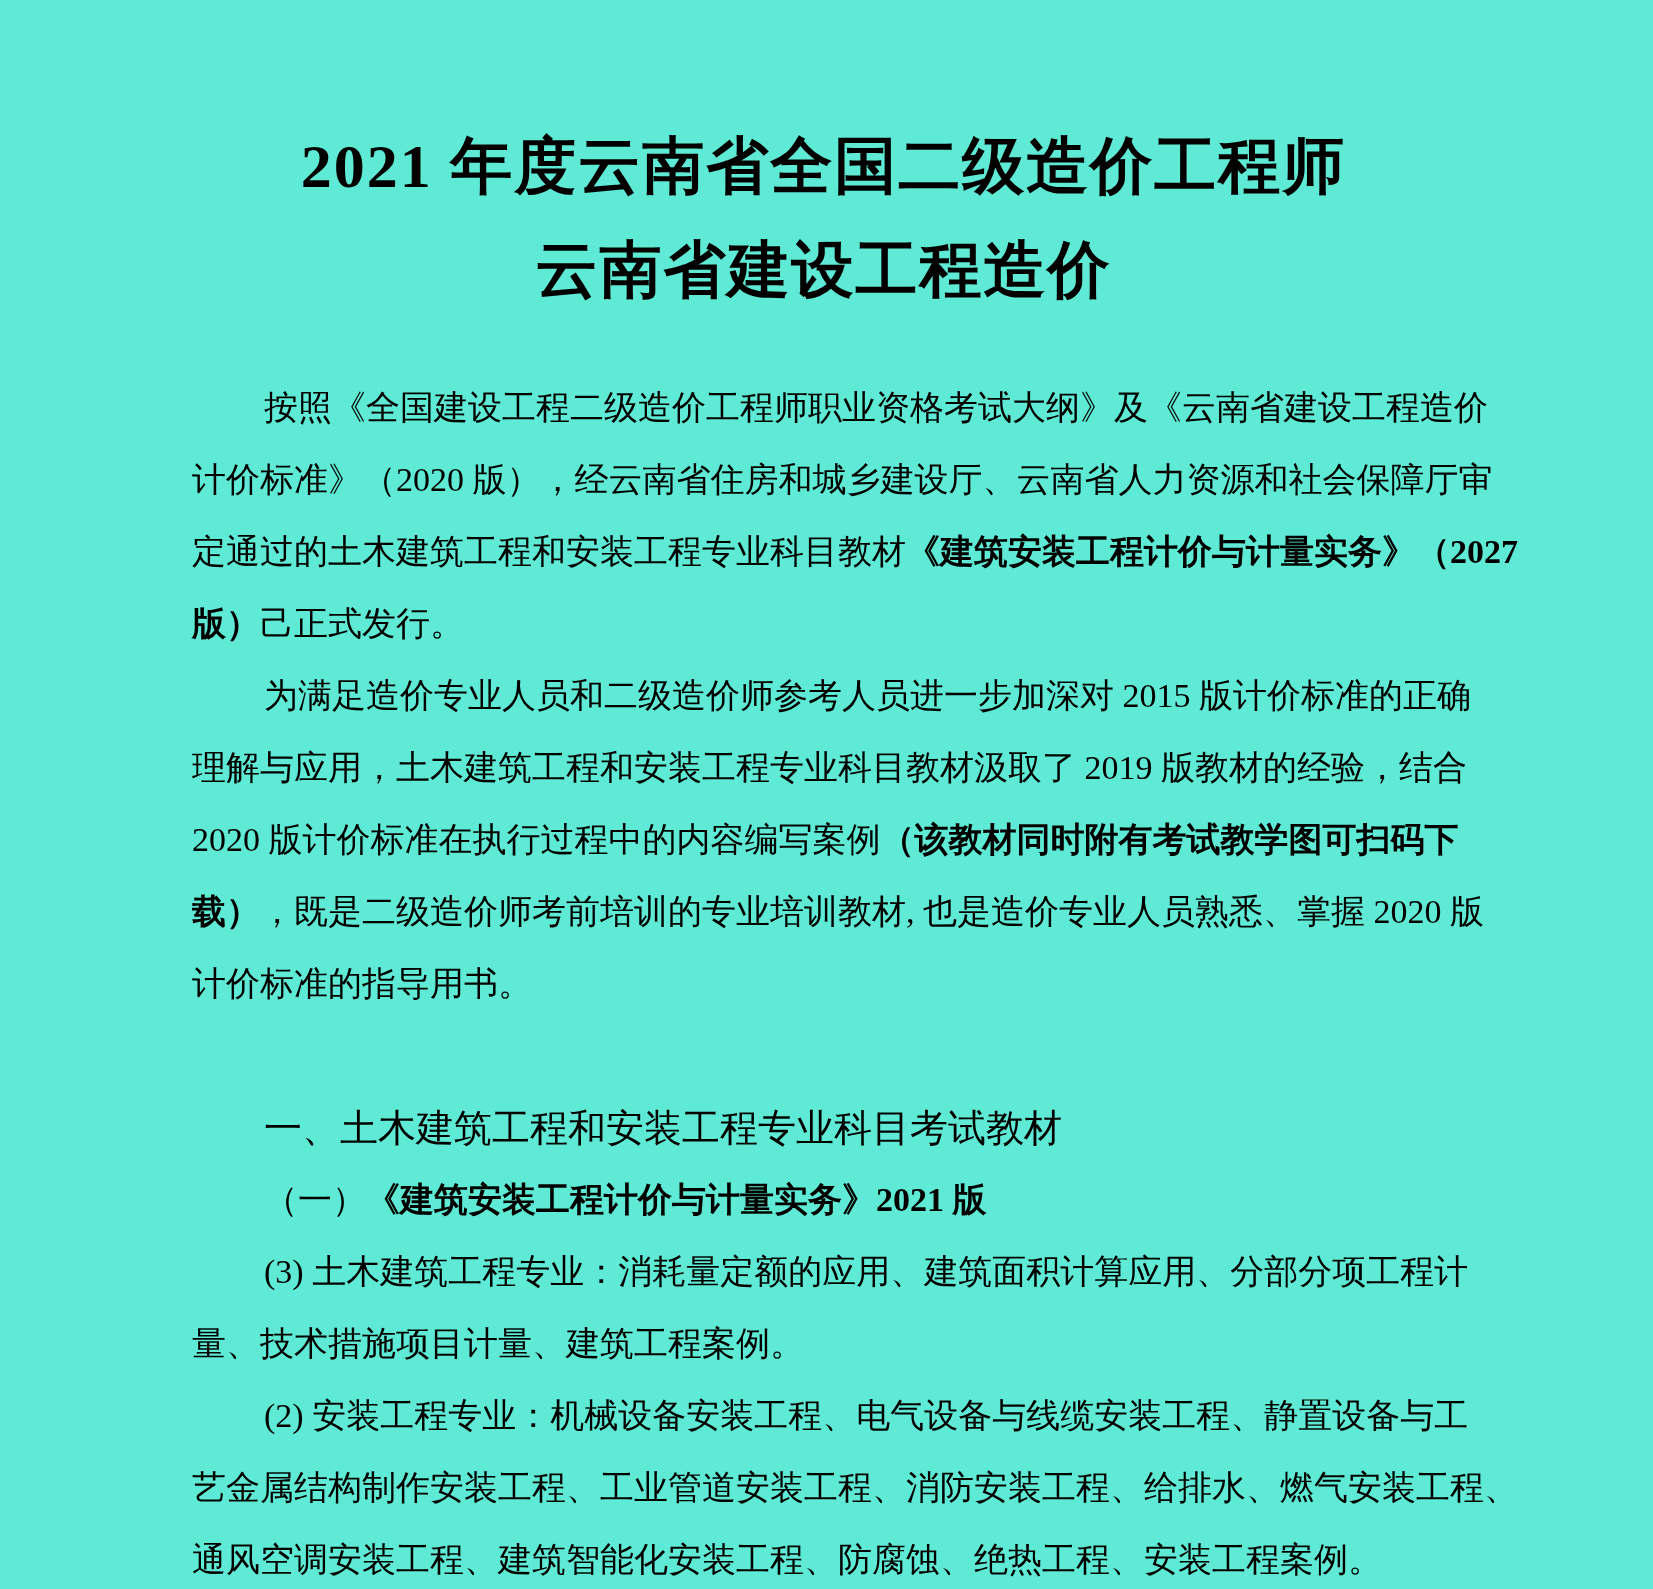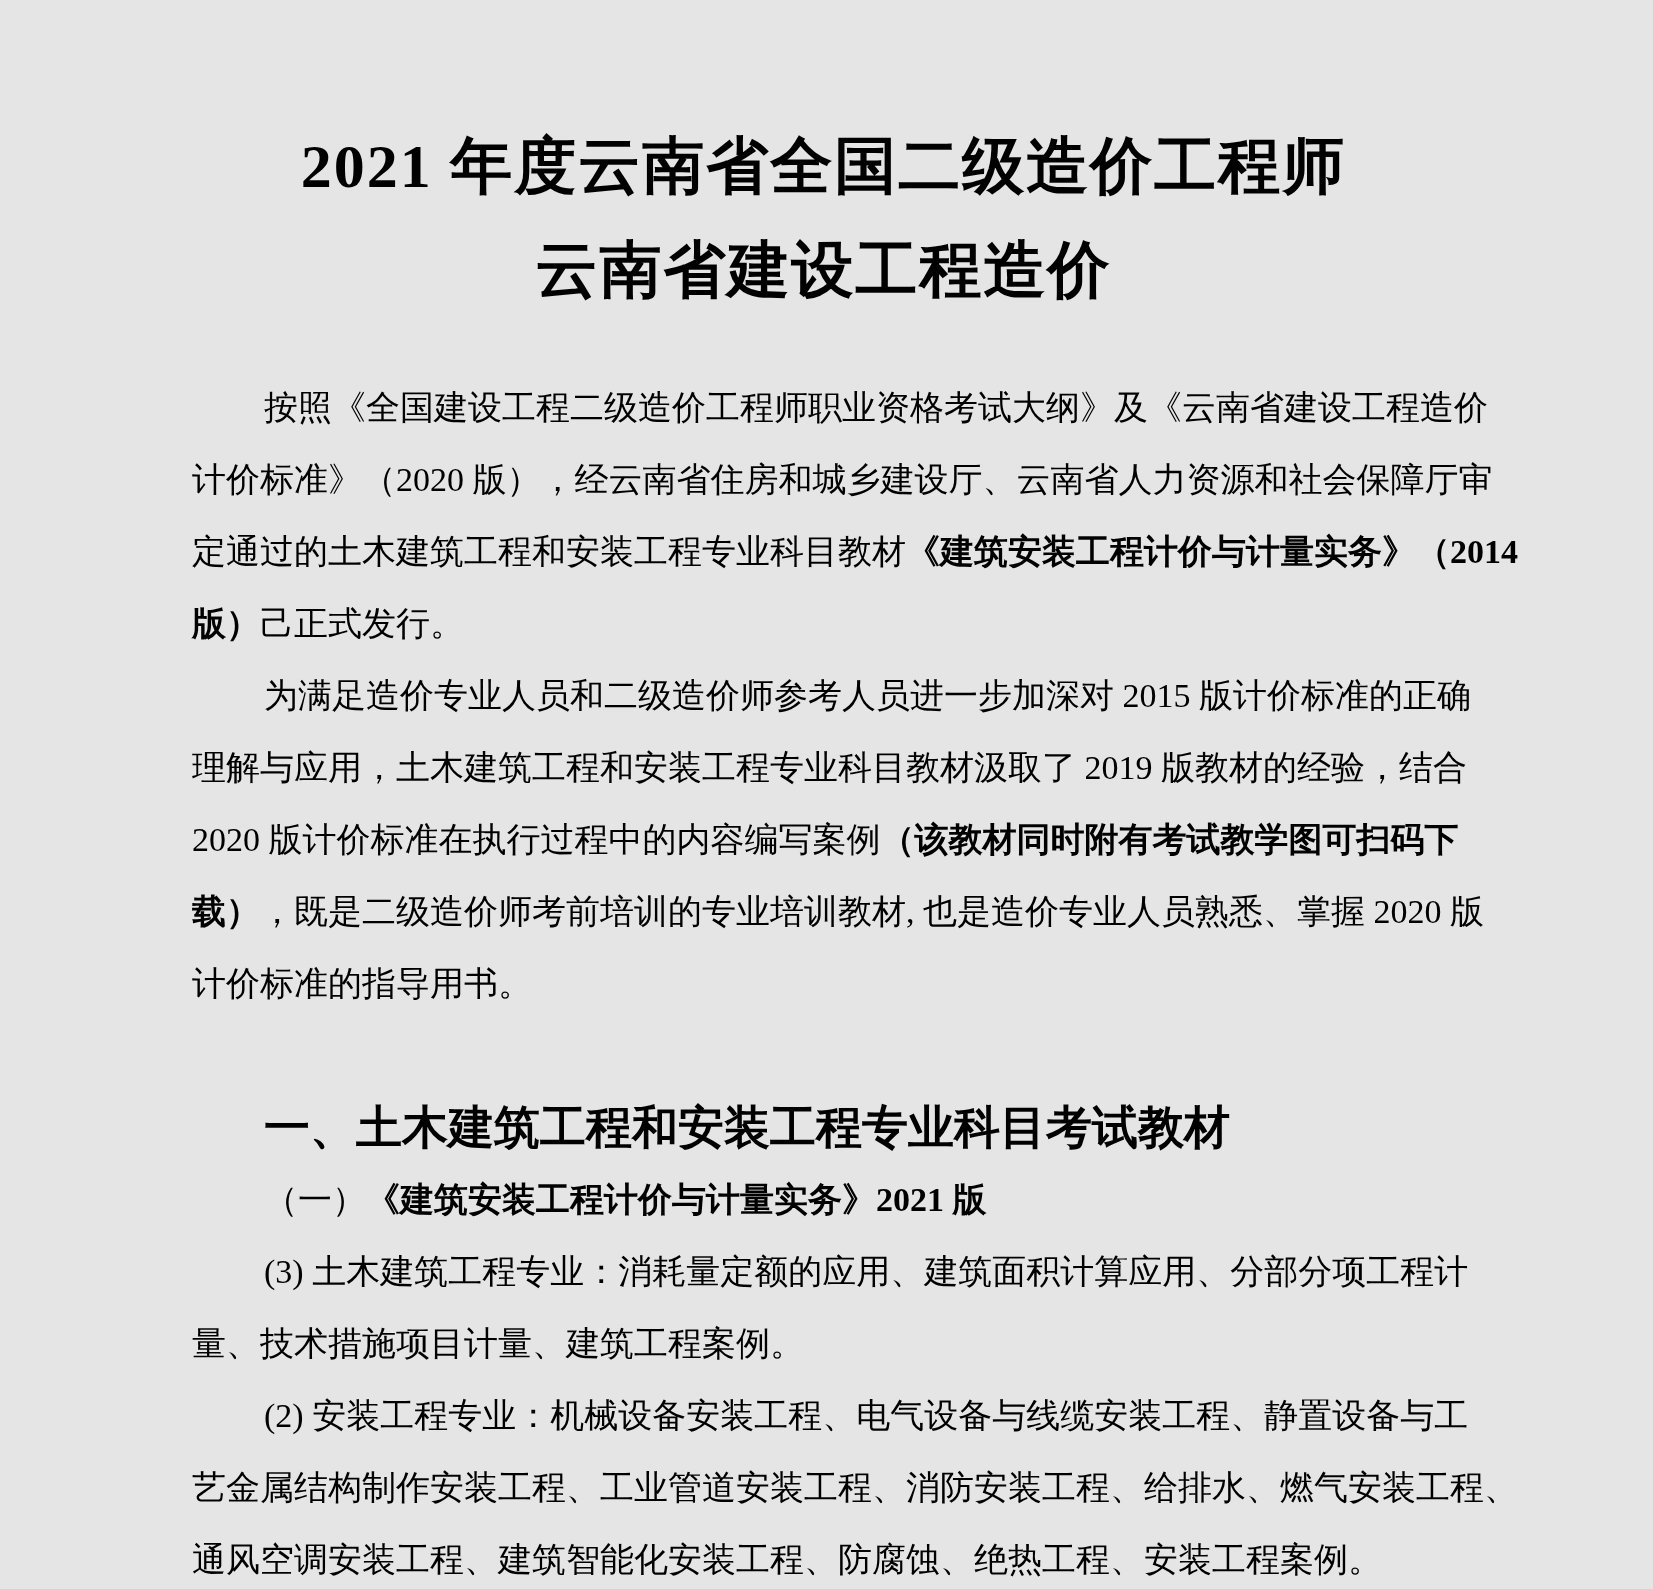--- a/index.html
+++ b/index.html
@@ -1,21 +1,21 @@
 <!DOCTYPE html>
 <html><head>
 <meta charset="utf-8">
 <style>
   html, body { margin: 0; padding: 0; }
   body { background: #ffffff; }
   .page {
     position: relative;
     width: 1653px;
     height: 1589px;
-    background: #e5e5e5;
+    background: #5eead4;
     color: #000000;
     overflow: hidden;
     font-family: "Liberation Serif", "DejaVu Serif", serif;
     box-sizing: border-box;
     padding-top: 114px;
   }
   .title-block {
     width: 1263px;
     margin-left: 192px;
     text-align: center;
@@ -36,41 +36,41 @@
     text-align: justify;
     text-align-last: justify;
   }
   .line.nojust {
     text-align: center;
     text-align-last: left;
   }
   .indent { text-indent: 72px; }
   .b { font-weight: bold; }
   .heading {
-    font-weight: bold;
-    font-size: 46px;
+    font-weight: normal;
+    font-size: 38px;
     margin-top: 72px;
   }
   .subheading-title { font-weight: bold; margin-top: 28px; }
 </style>
 </head>
 <body>
 
 <div class="page">
 
   <div class="title-block">
     <div class="title-line">2021 年度云南省全国二级造价工程师</div>
     <div class="title-line">云南省建设工程造价</div>
   </div>
 
   <div class="content">
 
     <div class="line indent">按照《全国建设工程二级造价工程师职业资格考试大纲》及《云南省建设工程造价</div>
     <div class="line">计价标准》（2020 版），经云南省住房和城乡建设厅、云南省人力资源和社会保障厅审</div>
-    <div class="line"><span>定通过的土木建筑工程和安装工程专业科目教材</span><span class="b">《建筑安装工程计价与计量实务》（2014</span></div>
+    <div class="line"><span>定通过的土木建筑工程和安装工程专业科目教材</span><span class="b">《建筑安装工程计价与计量实务》（2027</span></div>
     <div class="line nojust"><span class="b">版）</span><span>己正式发行。</span></div>
 
     <div class="line indent">为满足造价专业人员和二级造价师参考人员进一步加深对 2015 版计价标准的正确</div>
     <div class="line">理解与应用，土木建筑工程和安装工程专业科目教材汲取了 2019 版教材的经验，结合</div>
     <div class="line"><span>2020 版计价标准在执行过程中的内容编写案例</span><span class="b">（该教材同时附有考试教学图可扫码下</span></div>
     <div class="line"><span class="b">载）</span><span>，既是二级造价师考前培训的专业培训教材, 也是造价专业人员熟悉、掌握 2020 版</span></div>
     <div class="line nojust">计价标准的指导用书。</div>
 
     <div class="line heading indent nojust">一、土木建筑工程和安装工程专业科目考试教材</div>
 

